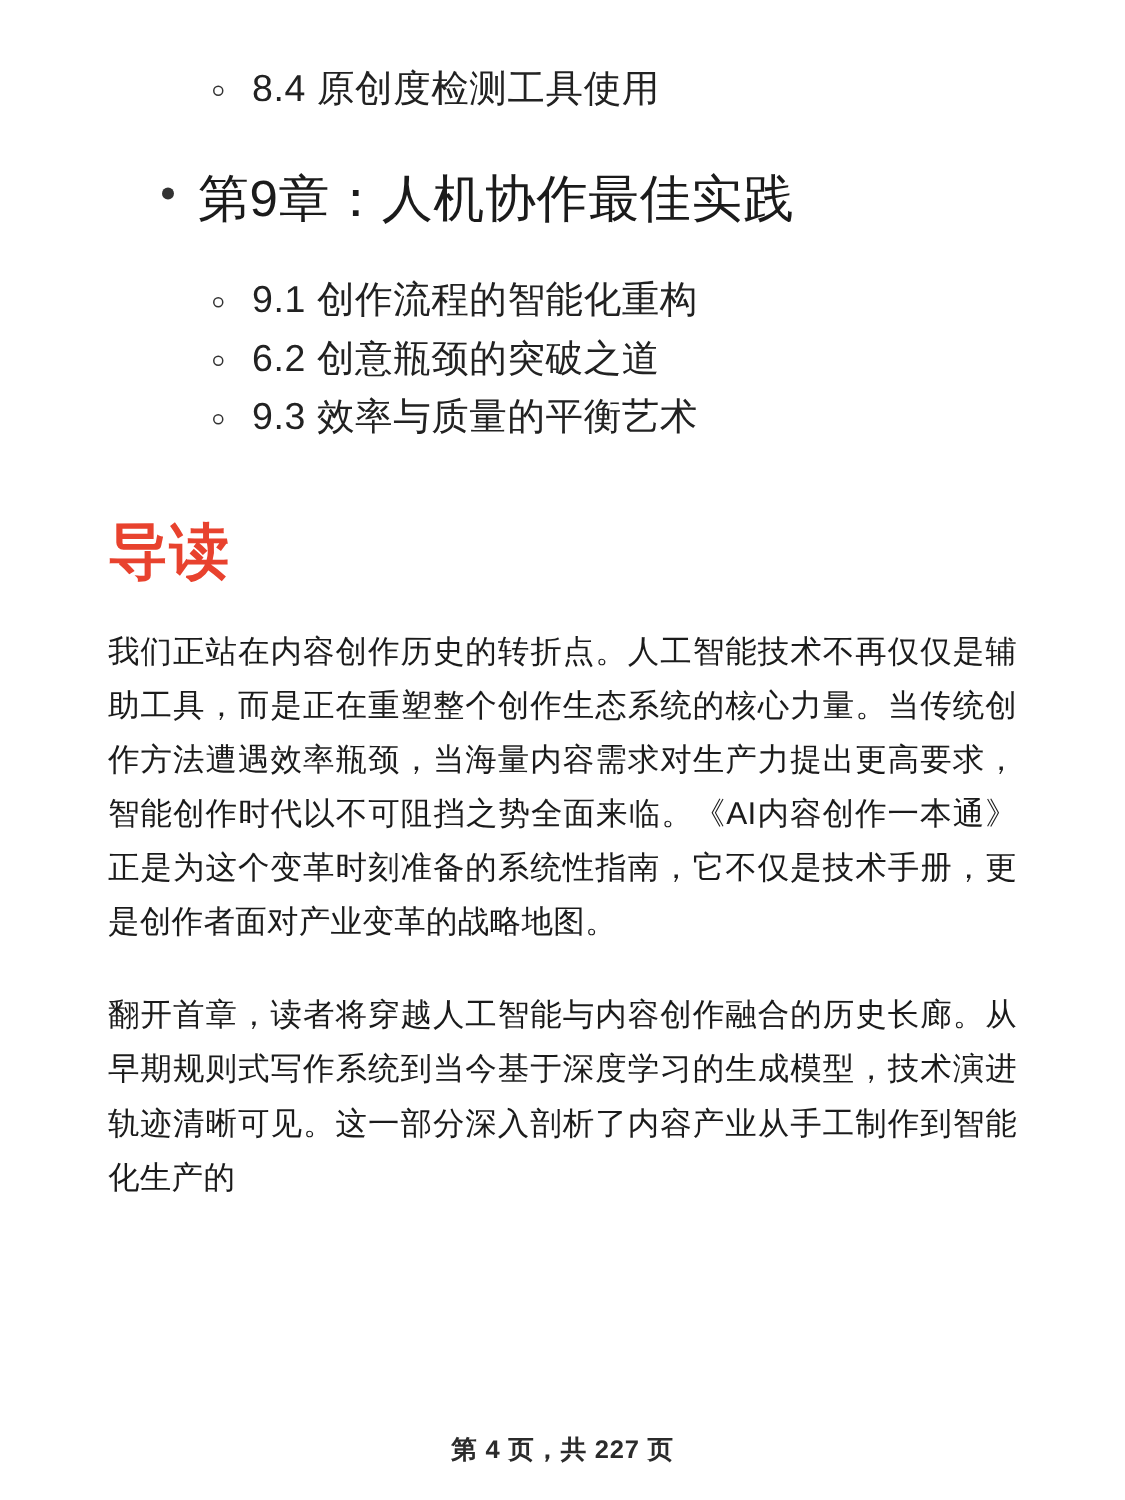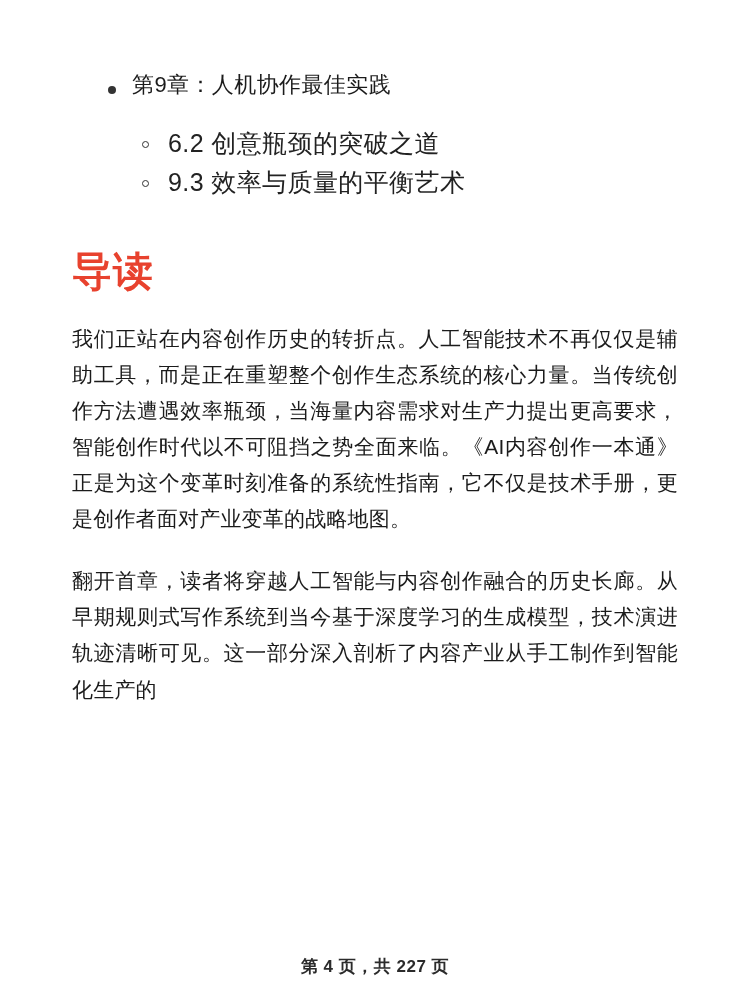--- a/index.html
+++ b/index.html
@@ -42,21 +42,21 @@
     left: 70px;
     top: 17px;
     width: 7px;
     height: 7px;
     border: 1.6px solid #333;
     border-radius: 50%;
     box-sizing: border-box;
   }
   .toc-chapter {
     position: relative;
-    font-size: 22px;
+    font-size: 34px;
     line-height: 1.55;
     padding-left: 60px;
     margin-top: 28px;
     margin-bottom: 22px;
     color: #1b1b1b;
     letter-spacing: 0.4px;
   }
   .toc-chapter::before {
     content: "";
     position: absolute;
@@ -101,21 +101,23 @@
     letter-spacing: 0.5px;
     margin-top: 23px;
   }
 </style>
 </head>
 <body>
 
 <div class="page">
 
   <ul class="toc">
+    <li class="toc-sub">8.4 原创度检测工具使用</li>
     <li class="toc-chapter">第9章：人机协作最佳实践</li>
+    <li class="toc-sub">9.1 创作流程的智能化重构</li>
     <li class="toc-sub">6.2 创意瓶颈的突破之道</li>
     <li class="toc-sub">9.3 效率与质量的平衡艺术</li>
   </ul>
 
   <h2 class="section-heading">导读</h2>
 
   <p class="body-p">我们正站在内容创作历史的转折点。人工智能技术不再仅仅是辅助工具，而是正在重塑整个创作生态系统的核心力量。当传统创作方法遭遇效率瓶颈，当海量内容需求对生产力提出更高要求，智能创作时代以不可阻挡之势全面来临。《AI内容创作一本通》正是为这个变革时刻准备的系统性指南，它不仅是技术手册，更是创作者面对产业变革的战略地图。</p>
   <p class="body-p">翻开首章，读者将穿越人工智能与内容创作融合的历史长廊。从早期规则式写作系统到当今基于深度学习的生成模型，技术演进轨迹清晰可见。这一部分深入剖析了内容产业从手工制作到智能化生产的</p>
 
   <div class="footer">第 4 页，共 227 页</div>

